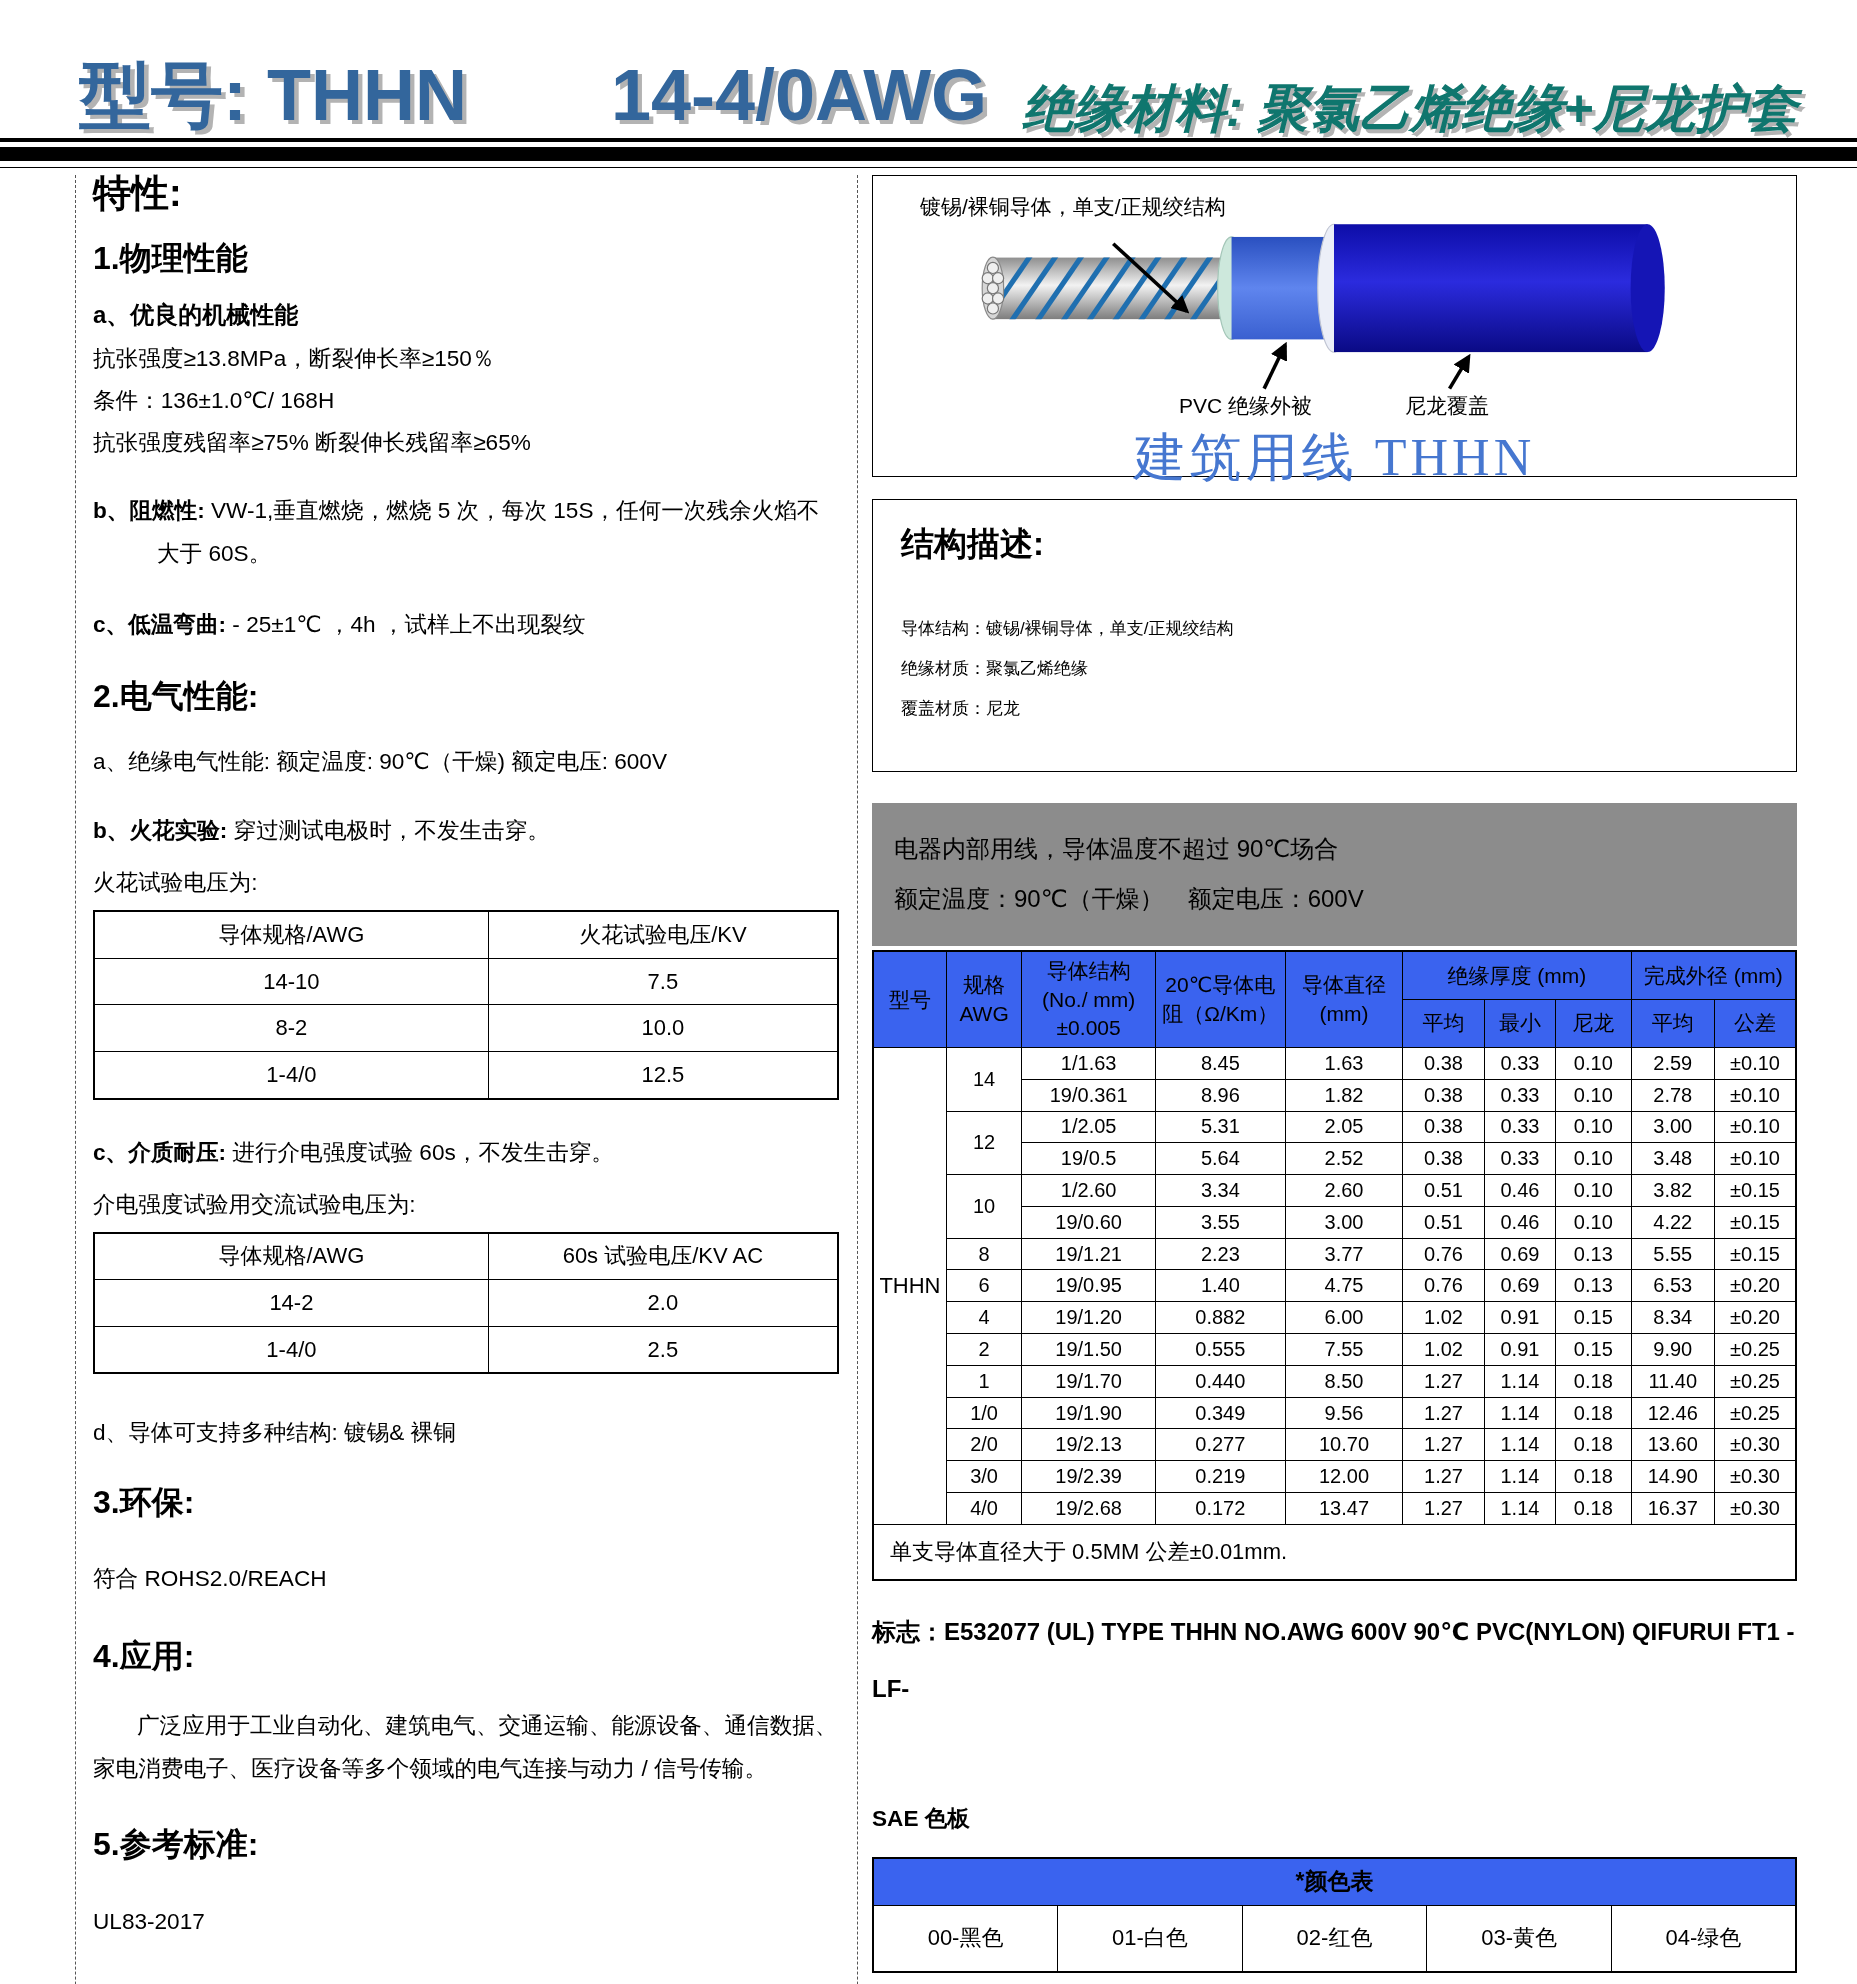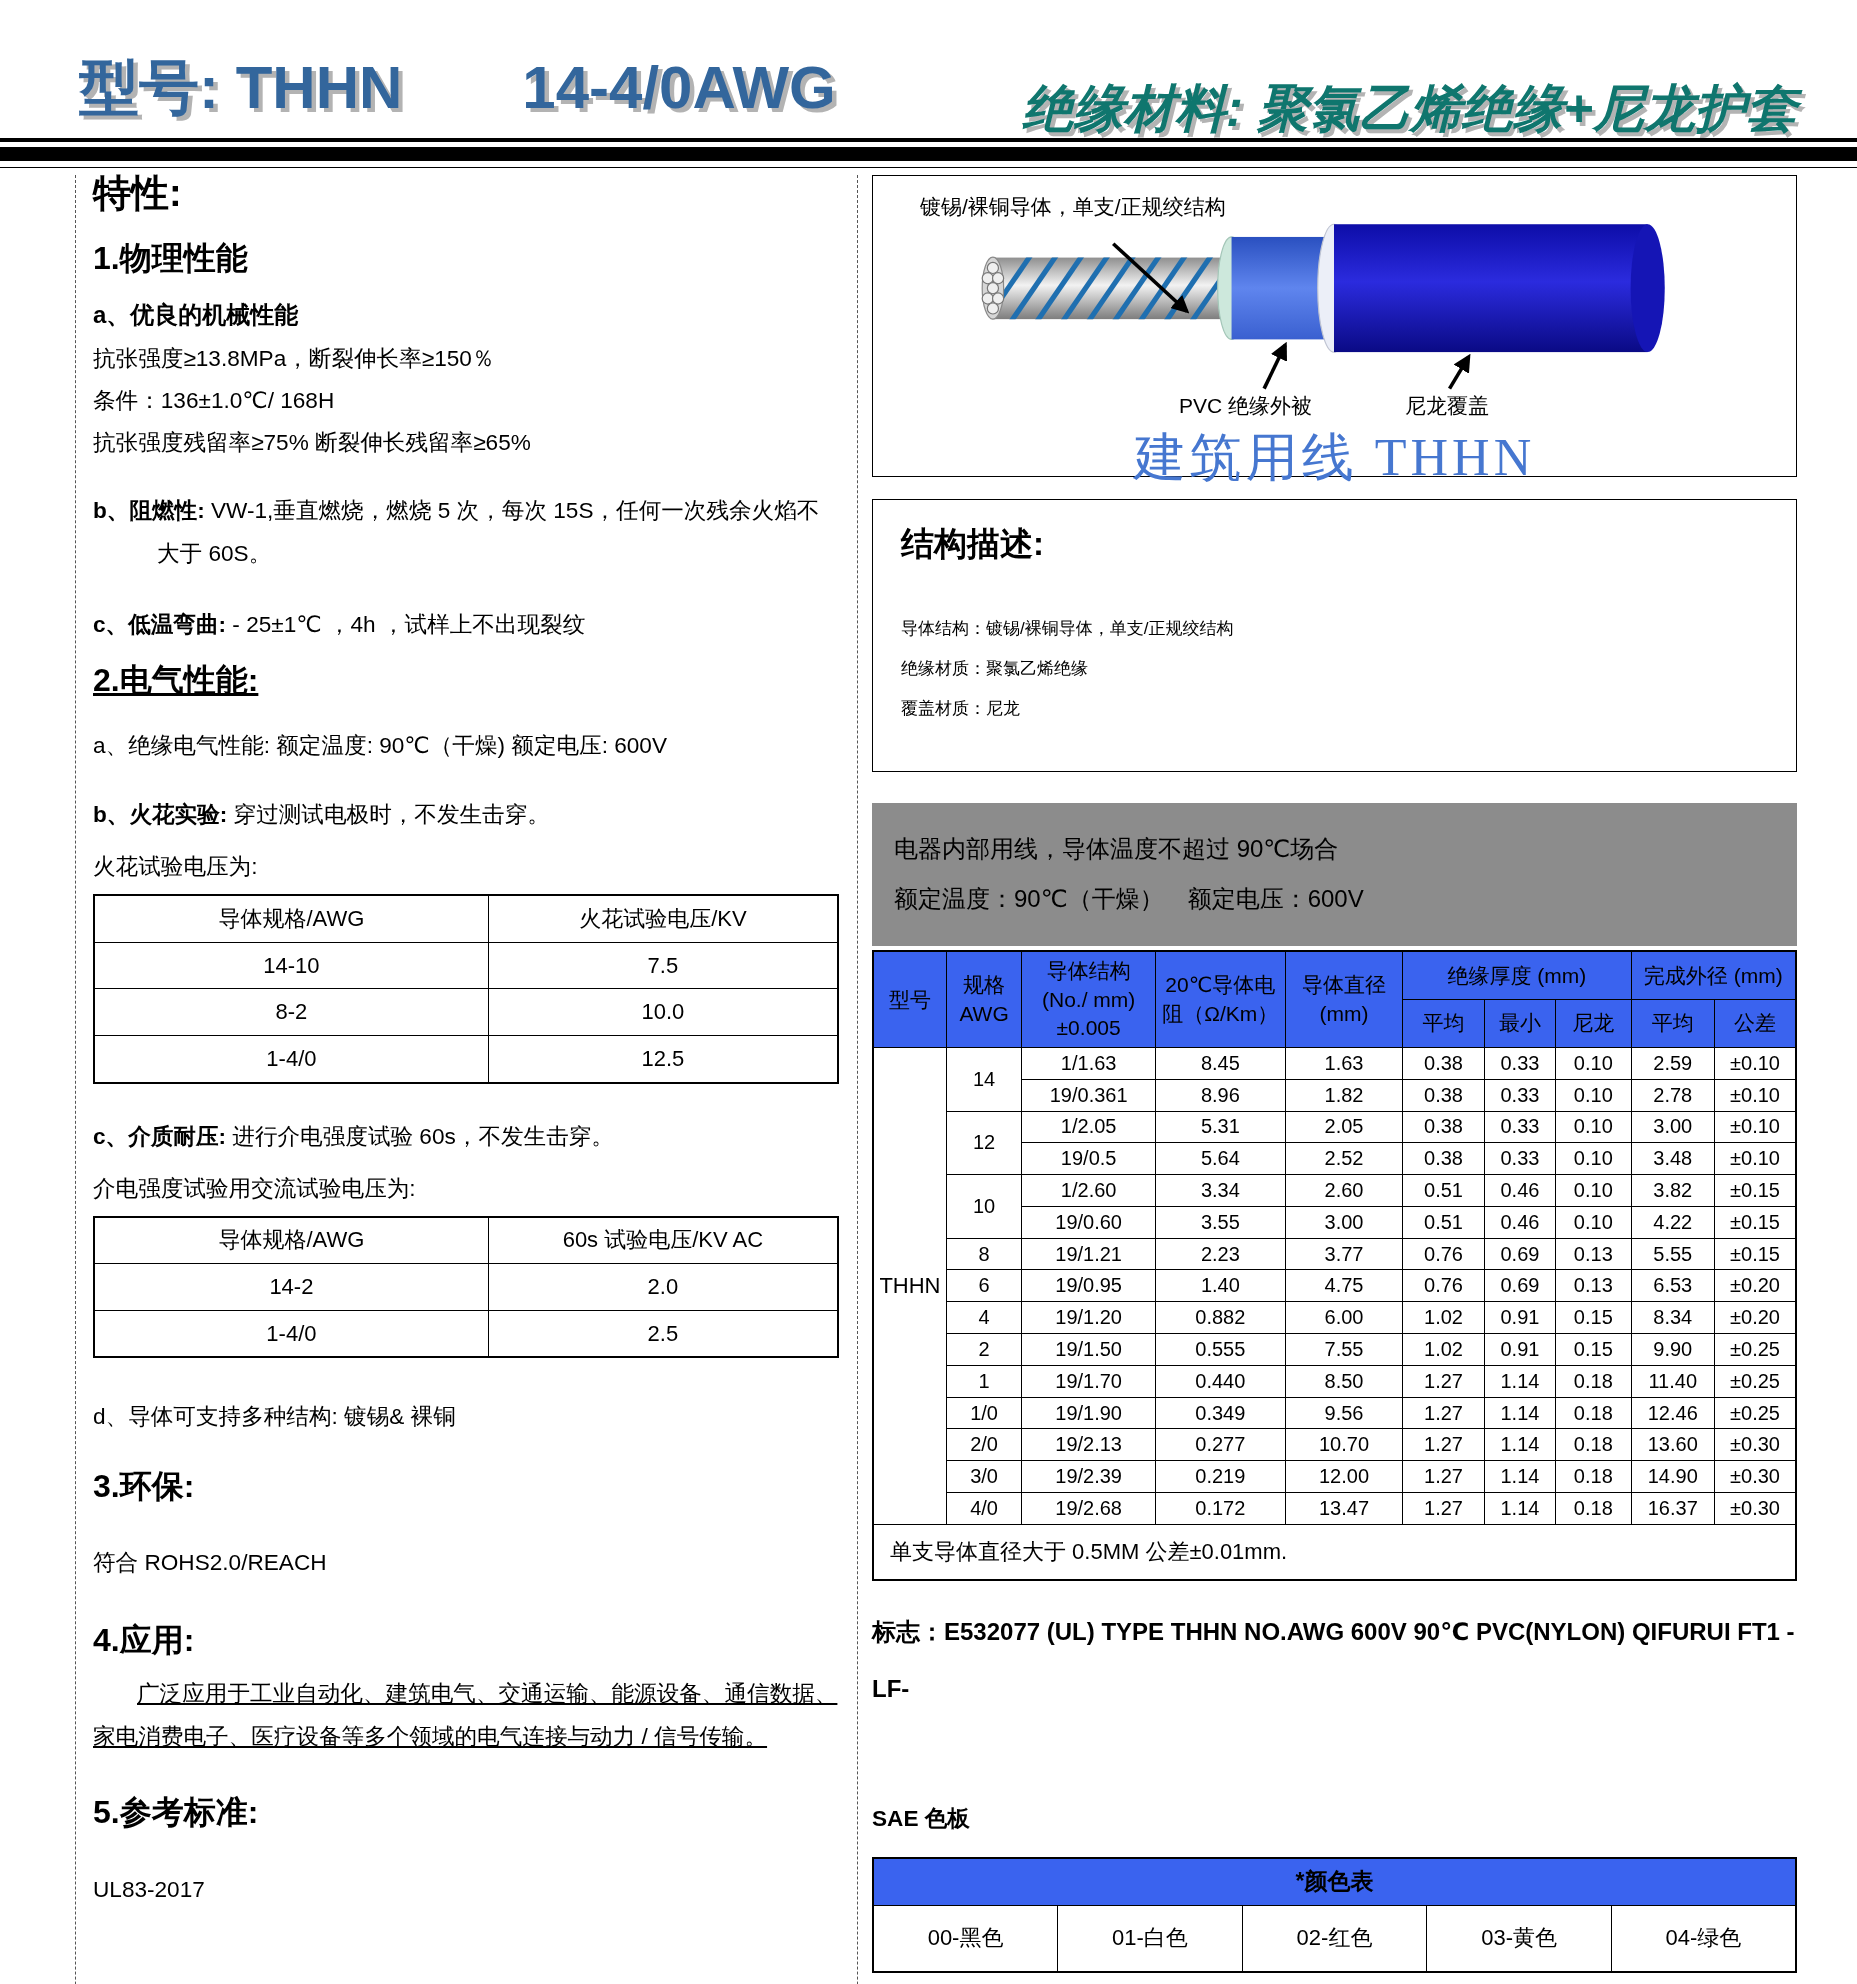--- a/index.html
+++ b/index.html
@@ -1,19 +1,19 @@
 <!DOCTYPE html>
 <html style="font-size:6.4px"><head>
 <meta charset="utf-8">
 <style>
   html,body{margin:0;padding:0;background:#dadada;}
   .page{position:relative;width:1857px;height:2626px;background:#ffffff;overflow:hidden;
         font-family:"Liberation Sans","DejaVu Sans",sans-serif;color:#000;}
   
-  .hdr-left{position:absolute;left:79px;top:48px;font-size:60px;font-weight:bold;
+  .hdr-left{position:absolute;left:79px;top:48px;font-size:72px;font-weight:bold;
             color:#33669c;text-shadow:4.4px 4.4px 0 #b3b3b3;white-space:pre;}
   .hdr-right{position:absolute;right:60px;top:75px;font-size:51px;font-weight:bold;font-style:italic;
              color:#0f766e;text-shadow:3.6px 3.6px 0 #b3b3b3;white-space:pre;}
   .rule{position:absolute;left:0;right:0;top:138px;}
   .rule .r1{height:4px;background:#000;}
   .rule .g1{height:4.8px;}
   .rule .r2{height:14.3px;background:#000;}
   .rule .g2{height:5.6px;}
   .rule .r3{height:1.6px;background:#000;}
   .vline{position:absolute;top:175px;bottom:171px;border-left:1.2px dashed #555;}
@@ -22,21 +22,21 @@
   
   .col-left{position:absolute;left:93px;top:171px;width:746px;}
   .t-title{font-size:38px;font-weight:bold;line-height:1.2;margin:0;}
   .t-sec{font-size:32px;font-weight:bold;line-height:1.2;margin:0;}
   .t{font-size:22.6px;line-height:1.2;margin:0;}
   .t b{font-weight:bold;}
   .t.two{line-height:1.9;}
   .hang{padding-left:64px;text-indent:-64px;line-height:1.9;}
   .ind{text-indent:44px;line-height:1.9;}
   .mt55{margin-top:22px;} .mt60{margin-top:24px;} .mt38{margin-top:15px;}
-  .mt85{margin-top:34px;} .mt70{margin-top:28px;} .mt75{margin-top:14px;text-decoration:underline;}
+  .mt85{margin-top:34px;} .mt70{margin-top:28px;} .mt75{margin-top:30px;}
   .mt65{margin-top:26px;} .mt40{margin-top:16px;} .mt35{margin-top:14px;}
   .mt80{margin-top:32px;} .mt95{margin-top:38px;} .mt90{margin-top:36px;}
   table.mini{width:100%;border-collapse:collapse;border:2px solid #000;table-layout:fixed;}
   table.mini th,table.mini td{border:1.6px solid #000;font-weight:normal;font-size:22px;
        text-align:center;height:44px;padding:0.8px 4px;}
   table.mini col.c1{width:53%;}
   
   .col-right{position:absolute;left:872px;top:175px;width:925px;}
   .wire-box{position:relative;border:1.6px solid #000;height:300px;}
   .wb-label{position:absolute;left:47px;top:16.7px;font-size:21px;}

